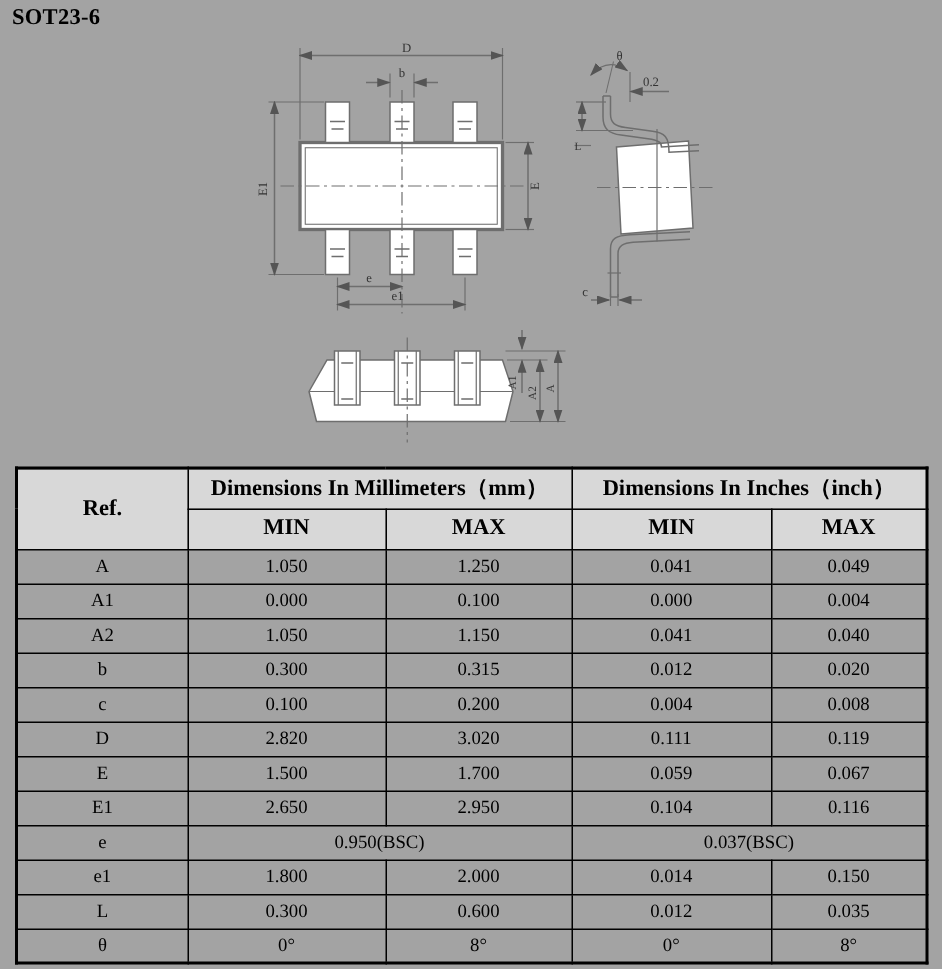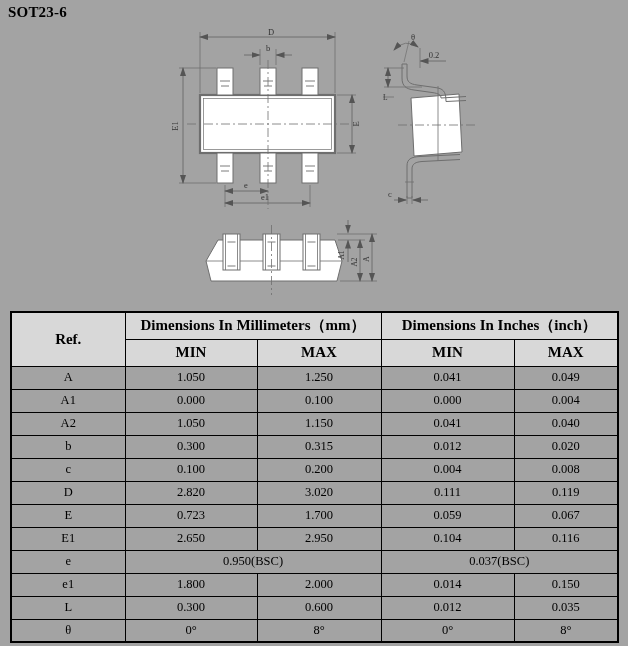--- a/index.html
+++ b/index.html
@@ -241,21 +241,21 @@
       </tr>
       <tr>
         <td>D</td>
         <td>2.820</td>
         <td>3.020</td>
         <td>0.111</td>
         <td>0.119</td>
       </tr>
       <tr>
         <td>E</td>
-        <td>0.723</td>
+        <td>1.500</td>
         <td>1.700</td>
         <td>0.059</td>
         <td>0.067</td>
       </tr>
       <tr>
         <td>E1</td>
         <td>2.650</td>
         <td>2.950</td>
         <td>0.104</td>
         <td>0.116</td>

